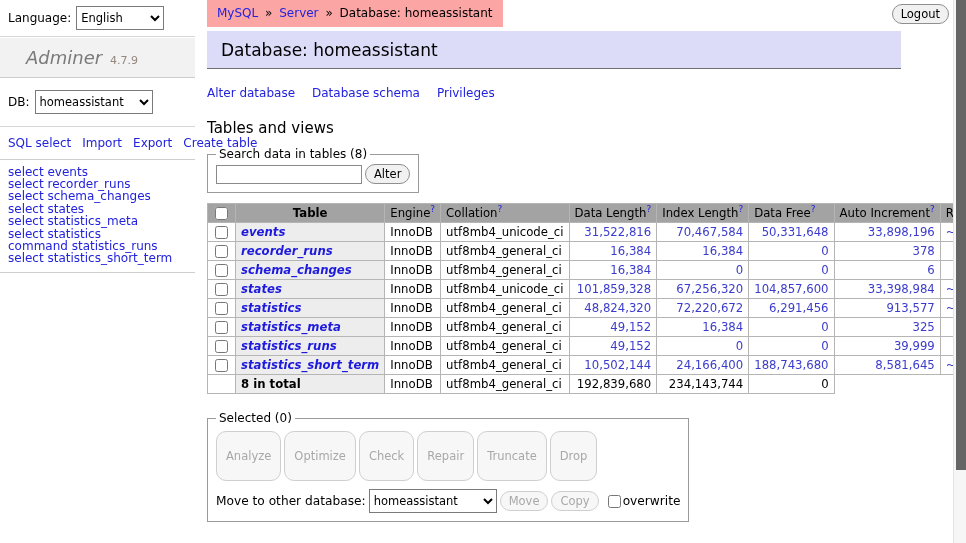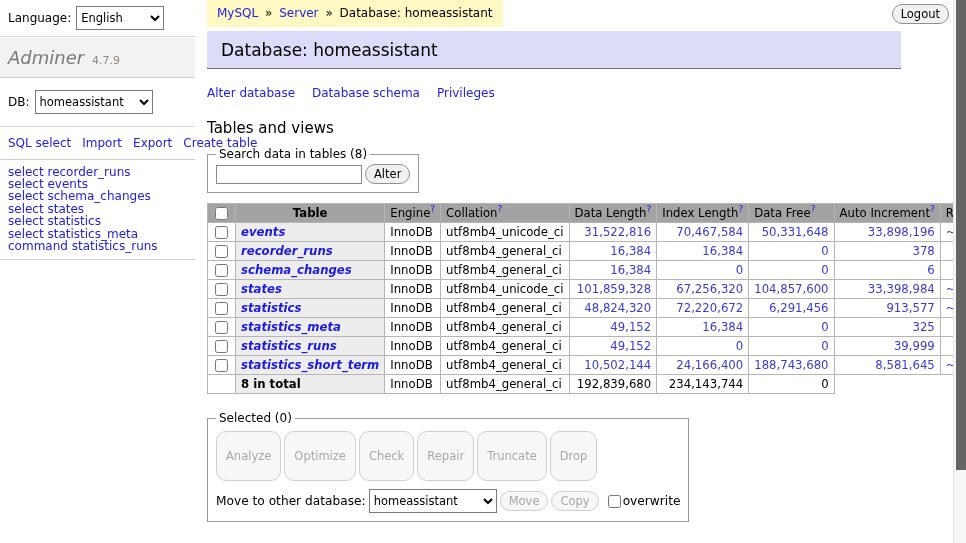--- a/index.html
+++ b/index.html
@@ -20,35 +20,35 @@
   button:disabled { color:#a8a8a8; background:#f7f7f7; border-color:#cfcfcf; cursor:default; }
   select { font-family:inherit; font-size:11.5px; border:1px solid #7a7a7a; background:#fff; height:24px; }
   input[type=text] { font-family:inherit; font-size:11.5px; border:1px solid #8a8a8a; height:19px; padding:1px 3px; }
   input[type=checkbox] { width:13px; height:13px; margin:0 2px 0 2px; vertical-align:middle; }
 
   
   .sidebar { position:absolute; top:0; left:0; width:195px; }
   .lang-row { padding:6px 0 6px 8px; border-bottom:1px solid #d6d6d6; }
   .lang-row label { margin-right:5px; }
   .lang-row select { width:88px; }
-  h1.logo { margin:1px 0 0; padding:9px 0 9px 8px; background:#f2f2f2; border-bottom:1px solid #cccccc; font-size:18px; font-weight:400; }
+  h1.logo { margin:1px 0 0; padding:9px 0 9px 26px; background:#f2f2f2; border-bottom:1px solid #cccccc; font-size:18px; font-weight:400; }
   h1.logo .brand { font-style:italic; color:#7a7a7a; }
   h1.logo .version { font-size:11px; color:#93877e; margin-left:2px; }
   .db-row { padding:12px 0 12px 8px; border-bottom:1px solid #d6d6d6; }
   .db-row label { margin-right:5px; }
   .db-row select { width:118px; }
   .side-actions { margin:9px 0 7px; padding-left:8px; width:175px; line-height:1.3; }
   .side-actions a { margin-right:11px; white-space:nowrap; }
   .sidebar hr { border:0; border-top:1px solid #cfcfcf; margin:0; }
   .table-links { margin:6px 0 7px; padding-left:8px; }
   .table-links a { display:block; line-height:12.4px; }
 
   
   .main { margin-left:207px; width:694px; }
-  .breadcrumb { display:inline-block; background:#fef9c3; padding:6px 10px 7px; }
+  .breadcrumb { display:inline-block; background:#fca5a5; padding:6px 10px 7px; }
   .breadcrumb .sep { color:#000; margin:0 3px; }
   h2.page-title { margin:4px 0 0; height:38px; line-height:38px; padding-left:14px; background:#dcdcf9; border-bottom:1px solid #6e6e6e; font-size:17px; font-weight:400; }
   .db-links { margin:17px 0 0; }
   .db-links a { margin-right:17px; }
   h3 { font-size:15px; font-weight:400; margin:19px 0 10px; }
 
   fieldset { display:inline-block; border:1px solid #9a9a9a; border-radius:0; margin:0; padding:3px 8px 8px; }
   legend { padding:0 3px; }
   .search-fs input { width:146px; }
   .search-fs button { margin-left:3px; }
@@ -99,27 +99,28 @@
     <h1 class="logo">
       <span class="brand">Adminer</span>
       <span class="version">4.7.9</span>
     </h1>
     <div class="db-row">
       <label>DB:</label><select><option>homeassistant</option></select>
     </div>
     <p class="side-actions"><a>SQL select</a><a>Import</a><a>Export</a><a>Create table</a></p>
     <hr>
     <p class="table-links">
+        <a>select events</a>
         <a>select recorder_runs</a>
-        <a>select events</a>
         <a>select schema_changes</a>
         <a>select states</a>
+        <a>select statistics_meta</a>
         <a>select statistics</a>
-        <a>select statistics_meta</a>
         <a>command statistics_runs</a>
+        <a>select statistics_short_term</a>
       </p>
     <hr>
   </aside>
 
   <main class="main">
     <div class="breadcrumb">
       <a>MySQL</a>
       <span class="sep">»</span>
       <a>Server</a>
       <span class="sep">»</span>

